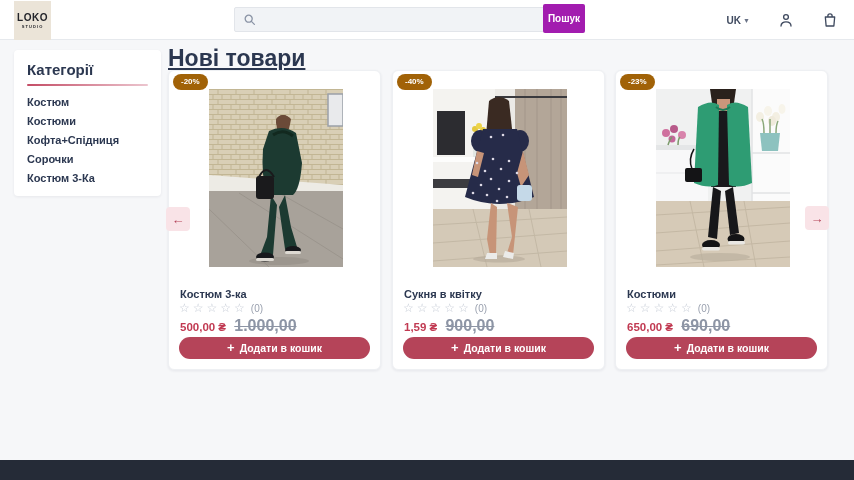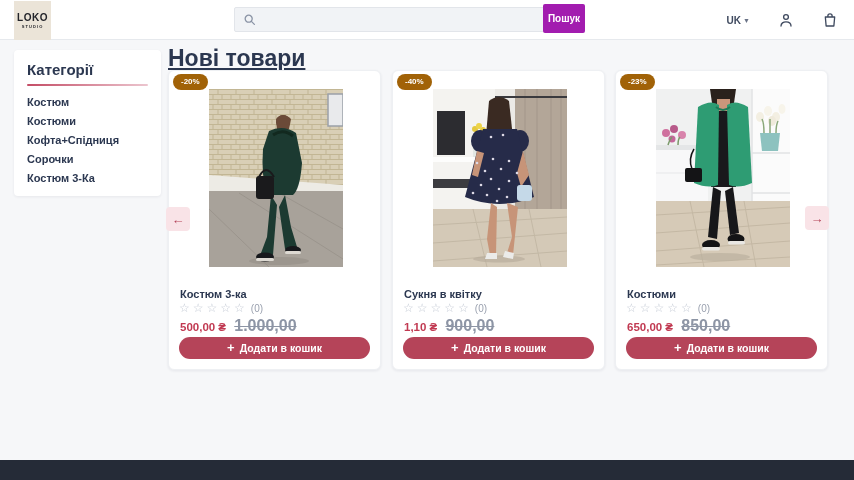--- a/index.html
+++ b/index.html
@@ -232,21 +232,21 @@
       <rect x="84" y="96" width="15" height="16" rx="3" fill="#c5d9e8"></rect>
       <path d="M58 114 L54 150 L57 166 L63 166 L64 118 Z" fill="#c79478"></path>
       <path d="M74 114 L79 148 L74 164 L80 166 L85 118 Z" fill="#c79478"></path>
       <path d="M54 164 L64 164 L64 170 L52 170 Z" fill="#ebebe9"></path>
       <path d="M72 162 L81 164 L80 170 L70 168 Z" fill="#ebebe9"></path>
     </svg>
   </div>
   <div class="card-title">Сукня в квітку</div>
   <div class="stars"><span>☆</span><span>☆</span><span>☆</span><span>☆</span><span>☆</span><span class="rating-count">(0)</span></div>
   <div class="price-row">
-    <span>1,10 ₴</span>
+    <span>1,59 ₴</span>
     <span class="old-price">900,00</span>
   </div>
   <button class="add-btn">
     <span class="plus-icon">+</span>
     <span>Додати в кошик</span>
   </button>
 </div>
 
 <div class="card card3">
   <span class="badge">-23%</span>
@@ -290,21 +290,21 @@
       <ellipse cx="55" cy="156" rx="9" ry="5" fill="#141416"></ellipse>
       <rect x="46" y="158" width="18" height="3.5" rx="1.7" fill="#e9e7e3"></rect>
       <ellipse cx="80" cy="150" rx="8.5" ry="5" fill="#141416"></ellipse>
       <rect x="72" y="152" width="17" height="3.5" rx="1.7" fill="#e9e7e3"></rect>
     </svg>
   </div>
   <div class="card-title">Костюми</div>
   <div class="stars"><span>☆</span><span>☆</span><span>☆</span><span>☆</span><span>☆</span><span class="rating-count">(0)</span></div>
   <div class="price-row">
     <span>650,00 ₴</span>
-    <span class="old-price">850,00</span>
+    <span class="old-price">690,00</span>
   </div>
   <button class="add-btn">
     <span class="plus-icon">+</span>
     <span>Додати в кошик</span>
   </button>
 </div>
 
 <button class="carousel-arrow arrow-left">
   <span>←</span>
 </button>

